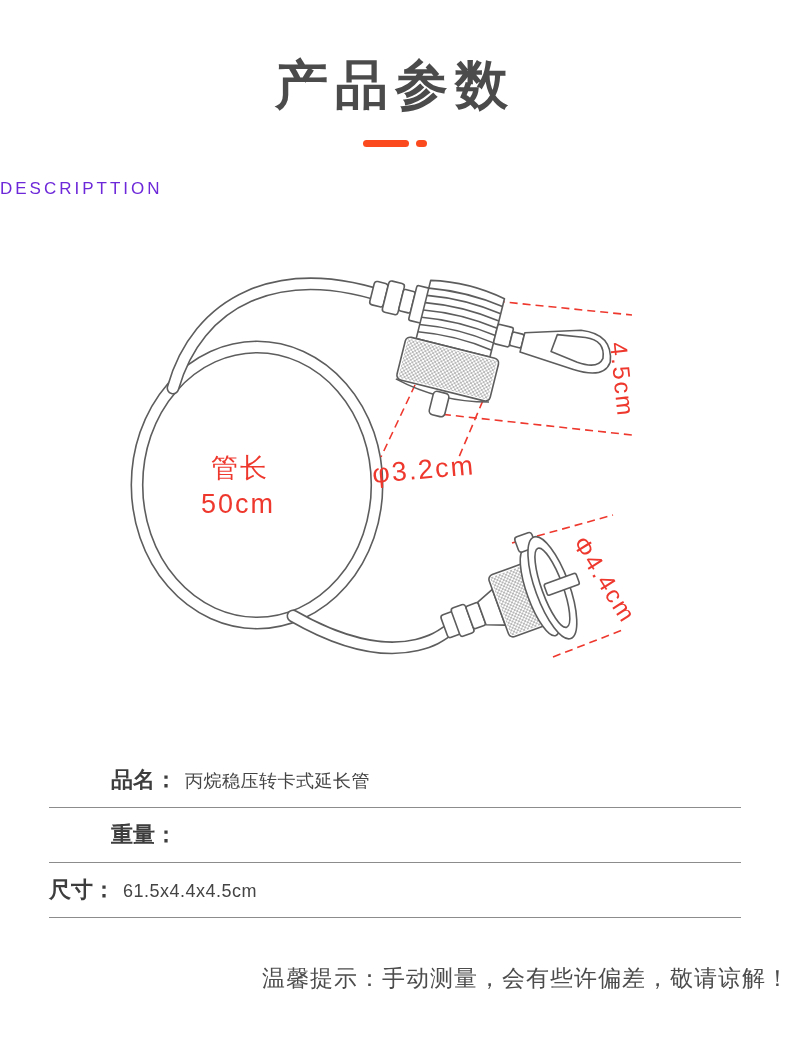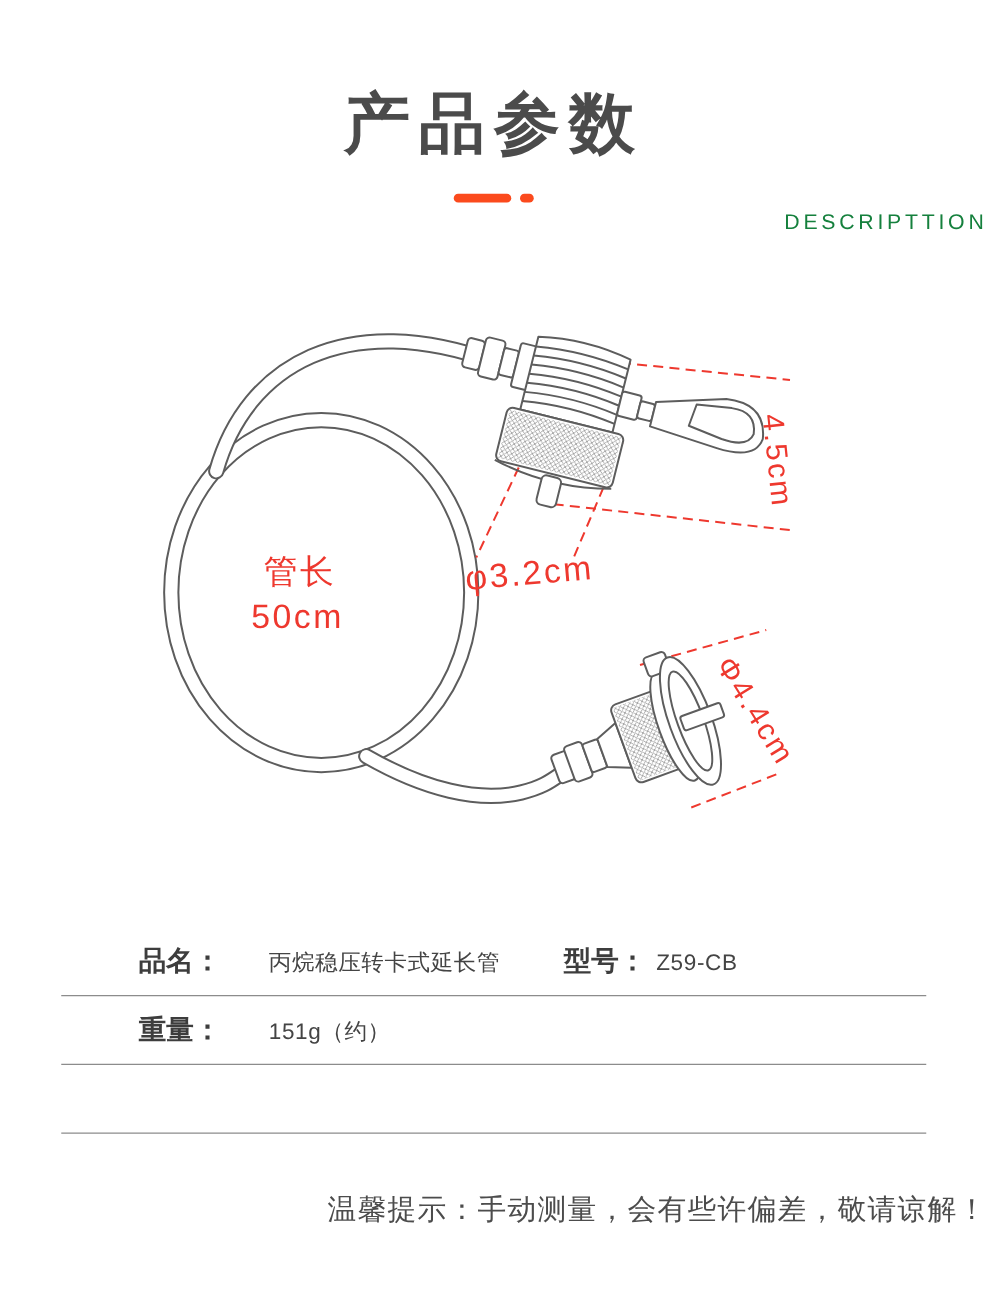--- a/index.html
+++ b/index.html
@@ -1,37 +1,37 @@
 <!DOCTYPE html>
 <html><head>
 <meta charset="utf-8">
 <style>
   html,body{margin:0;padding:0;background:#ffffff;}
   .page{
     width:790px;height:1042px;margin:0 auto;background:#ffffff;overflow:hidden;
     font-family:"Liberation Sans","DejaVu Sans",sans-serif;color:#4a4a4a;
   }
   .title{
-    margin:0;padding-top:71px;text-align:center;
+    margin:0;padding-top:56px;text-align:center;
     font-size:53px;font-weight:700;letter-spacing:7px;color:#4b4b4b;line-height:1.1;
   }
   .divider{margin-top:26px;display:flex;justify-content:center;align-items:center;gap:7px;}
   .divider .bar-long{width:46px;height:7px;border-radius:4px;background:#fb4a1d;display:inline-block;}
   .divider .bar-short{width:11px;height:7px;border-radius:4px;background:#fb4a1d;display:inline-block;}
   .subtitle{
-    margin-top:6px;text-align:right;font-size:17px;letter-spacing:3px;color:#15803d;
+    margin-top:32px;text-align:left;font-size:17px;letter-spacing:3px;color:#6d28d9;
   }
   .diagram{display:block;margin:46px auto 0 auto;}
   .spec-table{width:692px;margin:23px auto 0 auto;}
   .spec-row{
     height:55px;display:flex;align-items:center;
     border-bottom:1.5px solid #8c8c8c;box-sizing:border-box;
   }
   .cell{display:flex;align-items:baseline;white-space:nowrap;}
-  .cell-left{width:402px;padding-left:62px;box-sizing:border-box;gap:30px;}
+  .cell-left{width:402px;padding-left:62px;box-sizing:border-box;}
   .cell-right{flex:1;}
   .lbl{font-size:22px;font-weight:700;color:#3d3d3d;}
   .val{font-size:18px;font-weight:400;color:#444444;margin-left:8px;letter-spacing:0.5px;}
   .note{
     margin-top:45px;text-align:right;font-size:23px;color:#4c4c4c;letter-spacing:1px;
   }
   .dim-text{fill:#ee382e;font-family:"Liberation Sans","DejaVu Sans",sans-serif;}
 </style>
 </head>
 <body>
@@ -109,30 +109,29 @@
     <text class="dim-text" transform="translate(545,98) rotate(84)" font-size="24" letter-spacing="2">4.5cm</text>
     <text class="dim-text" transform="translate(507,298) rotate(58)" font-size="24" letter-spacing="2">Φ4.4cm</text>
   </svg>
 
   <div class="spec-table">
     <div class="spec-row">
       <div class="cell cell-left">
         <span class="lbl">品名：</span>
         <span class="val">丙烷稳压转卡式延长管</span>
       </div>
-      <div class="cell cell-right">
-        <span class="lbl">型号：</span>
-        <span class="val">Z59-CB</span>
-      </div>
     </div>
     <div class="spec-row">
       <div class="cell cell-left">
         <span class="lbl">重量：</span>
-        <span class="val">151g（约）</span>
       </div>
     </div>
     <div class="spec-row">
+      <div class="cell cell-right">
+        <span class="lbl">尺寸：</span>
+        <span class="val">61.5x4.4x4.5cm</span>
+      </div>
     </div>
   </div>
 
   <div class="note">温馨提示：手动测量，会有些许偏差，敬请谅解！</div>
 
 </div>
 
 </body></html>

